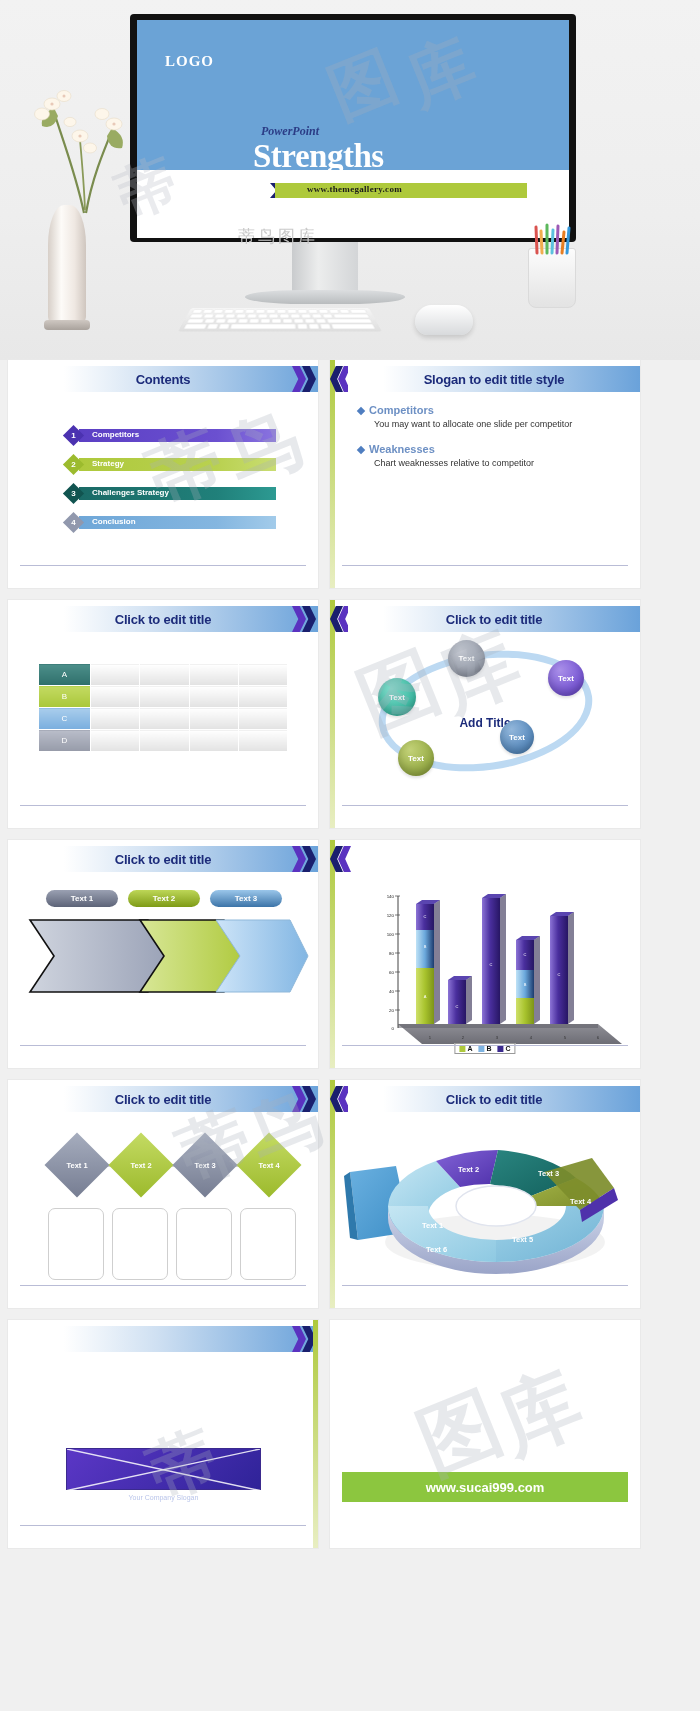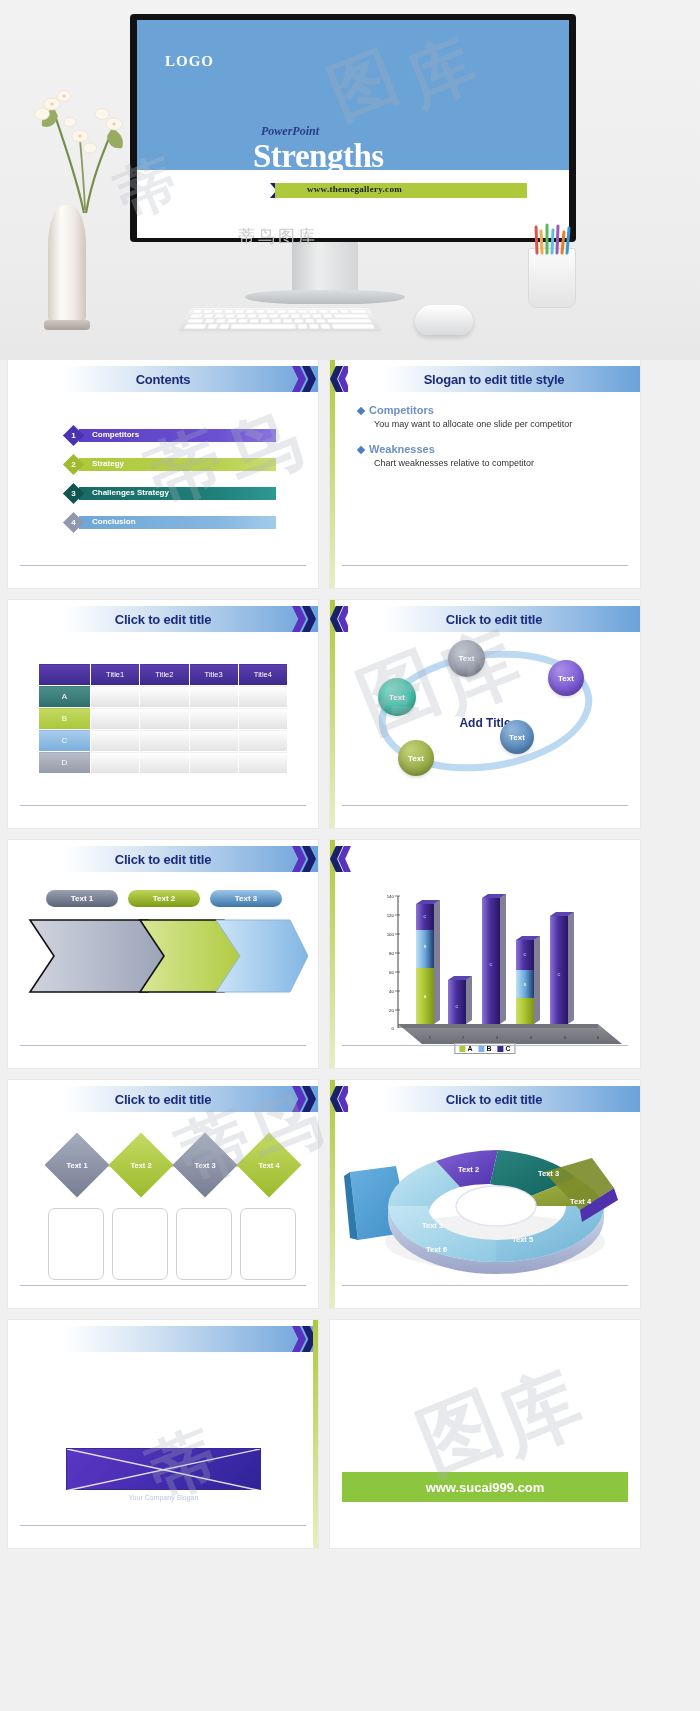--- a/index.html
+++ b/index.html
@@ -468,27 +468,20 @@
 
     <div class="slide">
       <div class="s-header">
         <div class="s-title">Click to edit title</div>
       </div>
       <div class="hdr-chev2"></div>
       <div class="hdr-chev1"></div>
 
       <table class="tbl">
         <tbody>
-            <tr>
-          <td class="corner"></td>
-          <td class="hd">Title1</td>
-          <td class="hd">Title2</td>
-          <td class="hd">Title3</td>
-          <td class="hd">Title4</td>
-        </tr>
         <tr>
           <td class="rw" style="background:linear-gradient(180deg,#4c8f8a,#2f6f6b);">A</td>
           <td class="cell"></td>
               <td class="cell"></td>
           <td class="cell"></td>
               <td class="cell"></td>
         </tr>
         <tr>
           <td class="rw" style="background:linear-gradient(180deg,#c3da62,#a9c73a);">B</td>
           <td class="cell"></td>

